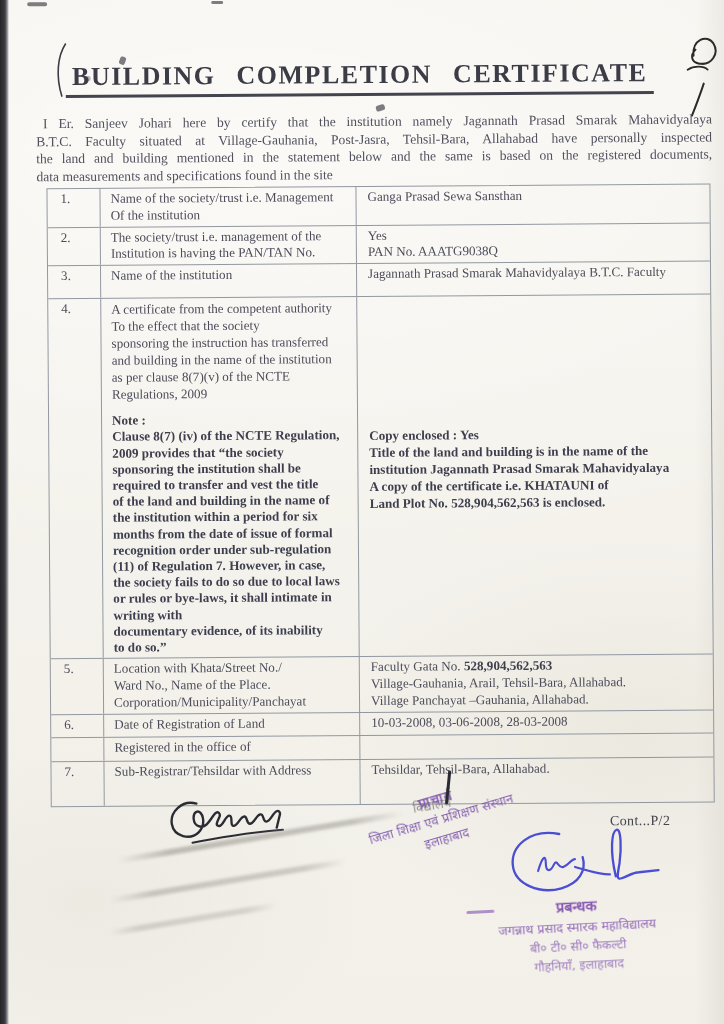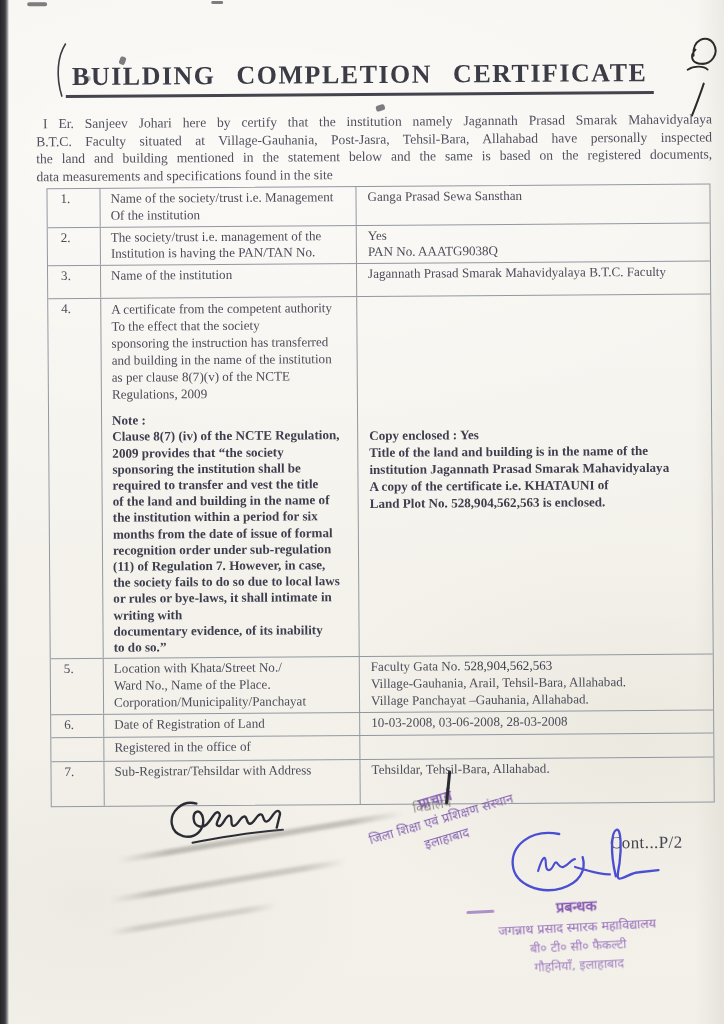--- a/index.html
+++ b/index.html
@@ -35,24 +35,24 @@
   .trow{display:flex;border-bottom:1px solid #9298a1;}
   .trow:last-child{border-bottom:none;}
   .c-num{width:53px;border-right:1px solid #9298a1;padding:2px 0 2px 13px;box-sizing:border-box;}
   .c-label{width:256px;border-right:1px solid #9298a1;padding:2px 8px 2px 10px;box-sizing:border-box;}
   .c-value{flex:1;padding:2px 8px 2px 11px;box-sizing:border-box;}
   .pre{white-space:pre-line;}
   .mh34{min-height:34px;} .mh32{min-height:32px;} .mh52{min-height:52px;}
   .mh22{min-height:22px;} .mh23{min-height:23px;} .mh44{min-height:44px;}
   .note{font-weight:bold;margin-top:10px;line-height:16.2px;color:#3e3e4e;}
   .r4value{padding-top:130px;font-weight:bold;line-height:17px;color:#3e3e4e;}
-  .boldnum{font-weight:normal;color:#3e3e4e;}
-
-  
-  .cont{position:absolute;left:607px;top:835px;font-size:17px;letter-spacing:.4px;color:#45454e;}
+  .boldnum{font-weight:bold;color:#3e3e4e;}
+
+  
+  .cont{position:absolute;left:607px;top:815px;font-size:14px;letter-spacing:.4px;color:#45454e;}
   .sig{position:absolute;}
   .stamp-principal{position:absolute;left:322px;top:789px;width:232px;text-align:center;
     transform:rotate(-16deg);color:#7d57ad;font-family:"DejaVu Sans",sans-serif;filter:blur(.3px);opacity:.93;}
   .stamp-principal .l1{font-size:14px;font-weight:bold;letter-spacing:1px;}
   .stamp-principal .l2{font-size:12.8px;margin-top:2px;}
   .stamp-principal .l3{font-size:12.8px;margin-top:2px;}
   .pen-stroke{position:absolute;left:444px;top:771px;width:3px;height:34px;background:#2a2a32;
     border-radius:2px;transform:rotate(6deg);}
   .stamp-manager{position:absolute;left:468px;top:897px;width:212px;text-align:center;transform:rotate(-2.5deg);
     color:#8a5fb5;font-family:"DejaVu Sans",sans-serif;filter:blur(.35px);opacity:.95;}

